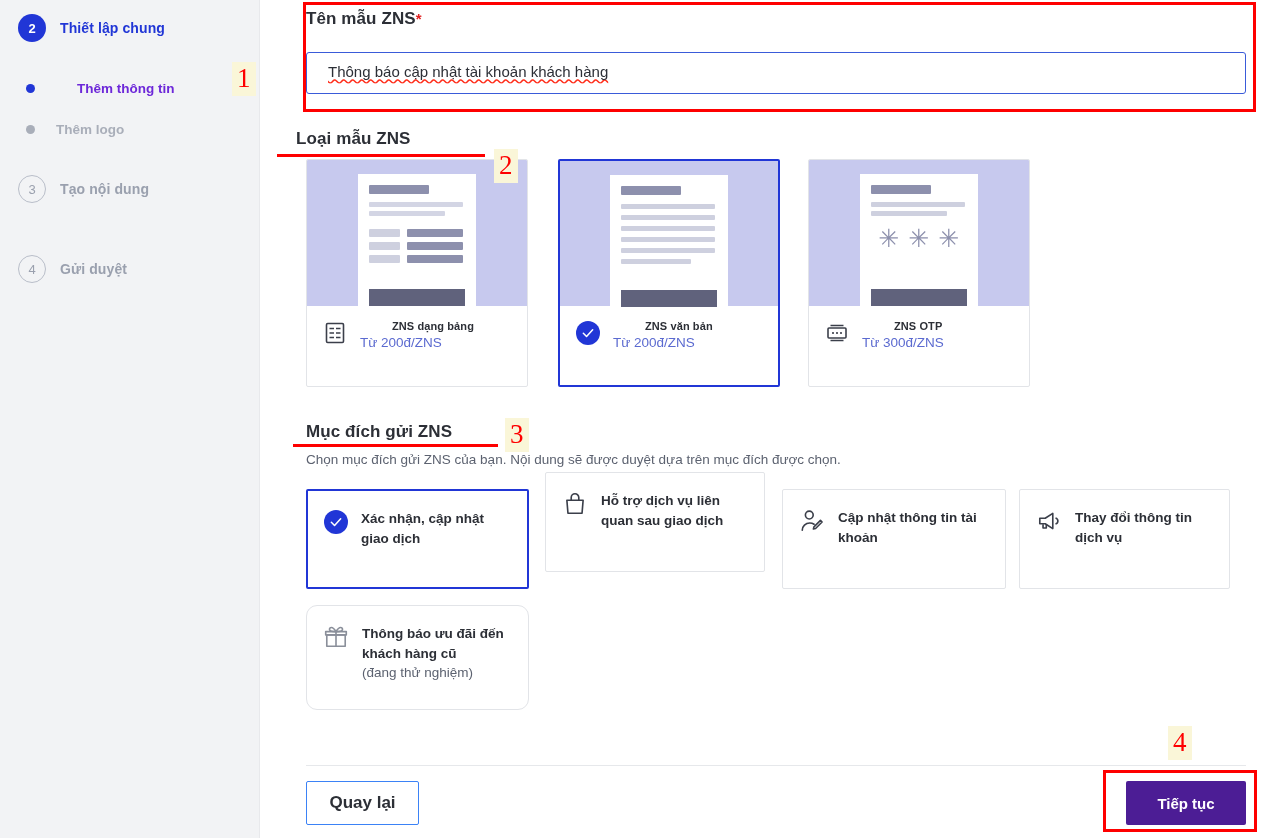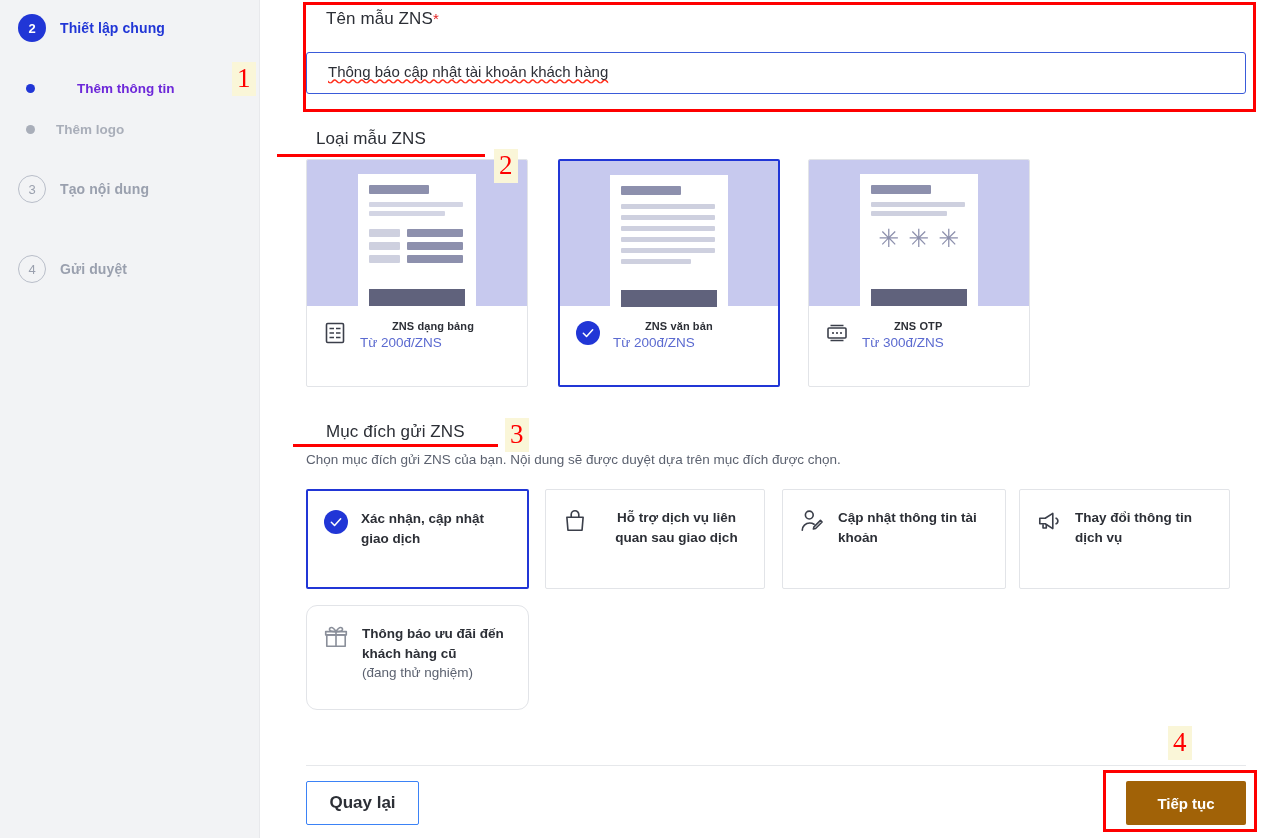--- a/index.html
+++ b/index.html
@@ -39,21 +39,21 @@
   .sub-dot.idle { background: #a9aeb9; }
   .sub-label { margin-left: 21px; font-size: 13.5px; font-weight: 700; }
   .sub-label.active { color: #6d28d9; margin-left: 42px; }
   .sub-label.idle { color: #a9aeb9; }
 
   
   #main { position: absolute; left: 260px; top: 0; width: 1020px; height: 838px; background: #fff; }
 
   .sec-title {
     position: absolute;
-    font-size: 17px; font-weight: 400; color: #2c2f36; letter-spacing: .1px; margin-left: 20px;
+    font-size: 17px; font-weight: 700; color: #2c2f36; letter-spacing: .1px;
   }
   .req-star { color: #e02020; font-size: 15px; }
 
   
   #name-input-wrap { position: absolute; left: 46px; top: 52px; width: 940px; height: 42px; }
   #name-input {
     width: 100%; height: 100%;
     border: 1.5px solid #3a5bd9; border-radius: 3px;
     background: #ffffff; outline: none;
     padding: 0 20px;
@@ -110,21 +110,21 @@
   
   #divider { position: absolute; left: 46px; top: 765px; width: 940px; height: 1px; background: #e6e8eb; }
   #btn-back {
     position: absolute; left: 46px; top: 781px; width: 113px; height: 44px;
     background: #fff; border: 1px solid #3b82f6; border-radius: 2px;
     font-family: "Liberation Sans", sans-serif;
     font-size: 17px; font-weight: 700; color: #2c2f36; cursor: pointer;
   }
   #btn-next {
     position: absolute; left: 866px; top: 781px; width: 120px; height: 44px;
-    background: #a16207; border: none; border-radius: 2px;
+    background: #4c1d95; border: none; border-radius: 2px;
     font-family: "Liberation Sans", sans-serif;
     font-size: 15px; font-weight: 700; color: #ffffff; cursor: pointer;
   }
 
   
   .anno-box { position: absolute; border: 3px solid #fe0000; pointer-events: none; }
   .anno-line { position: absolute; background: #fe0000; height: 3px; pointer-events: none; }
   .anno-num {
     position: absolute; background: #faf6d8; color: #fe0000;
     font-size: 27px; font-family: "Liberation Serif", serif;
@@ -276,21 +276,21 @@
 
     <div class="pcard selected" style="left:46px; top:489px; width:223px;">
       <div class="check-badge">
         <svg viewBox="0 0 24 24" width="14" height="14" fill="none" stroke="#ffffff" stroke-width="2.6" stroke-linecap="round" stroke-linejoin="round">
             <polyline points="4,12.5 9.5,18 20,6.5"></polyline>
           </svg>
       </div>
       <div class="pcard-label">Xác nhận, cập nhật giao dịch</div>
     </div>
 
-    <div class="pcard" style="left:285px; top:489px; width:220px;text-align:center;">
+    <div class="pcard" style="left:285px; top:472px; width:220px;">
       <svg class="pcard-icon" viewBox="0 0 24 24" fill="none" stroke="#3b3f4a" stroke-width="1.5" stroke-linejoin="round">
         <path d="M4.5 8.5h15l-1 12h-13z"></path>
         <path d="M8.5 8.5V6a3.5 3.5 0 0 1 7 0v2.5"></path>
       </svg>
       <div class="pcard-label">Hỗ trợ dịch vụ liên quan sau giao dịch</div>
     </div>
 
     <div class="pcard" style="left:522px; top:489px; width:224px;">
       <svg class="pcard-icon" viewBox="0 0 24 24" fill="none" stroke="#3b3f4a" stroke-width="1.5" stroke-linecap="round" stroke-linejoin="round">
         <circle cx="9.5" cy="6.5" r="3.6"></circle>

